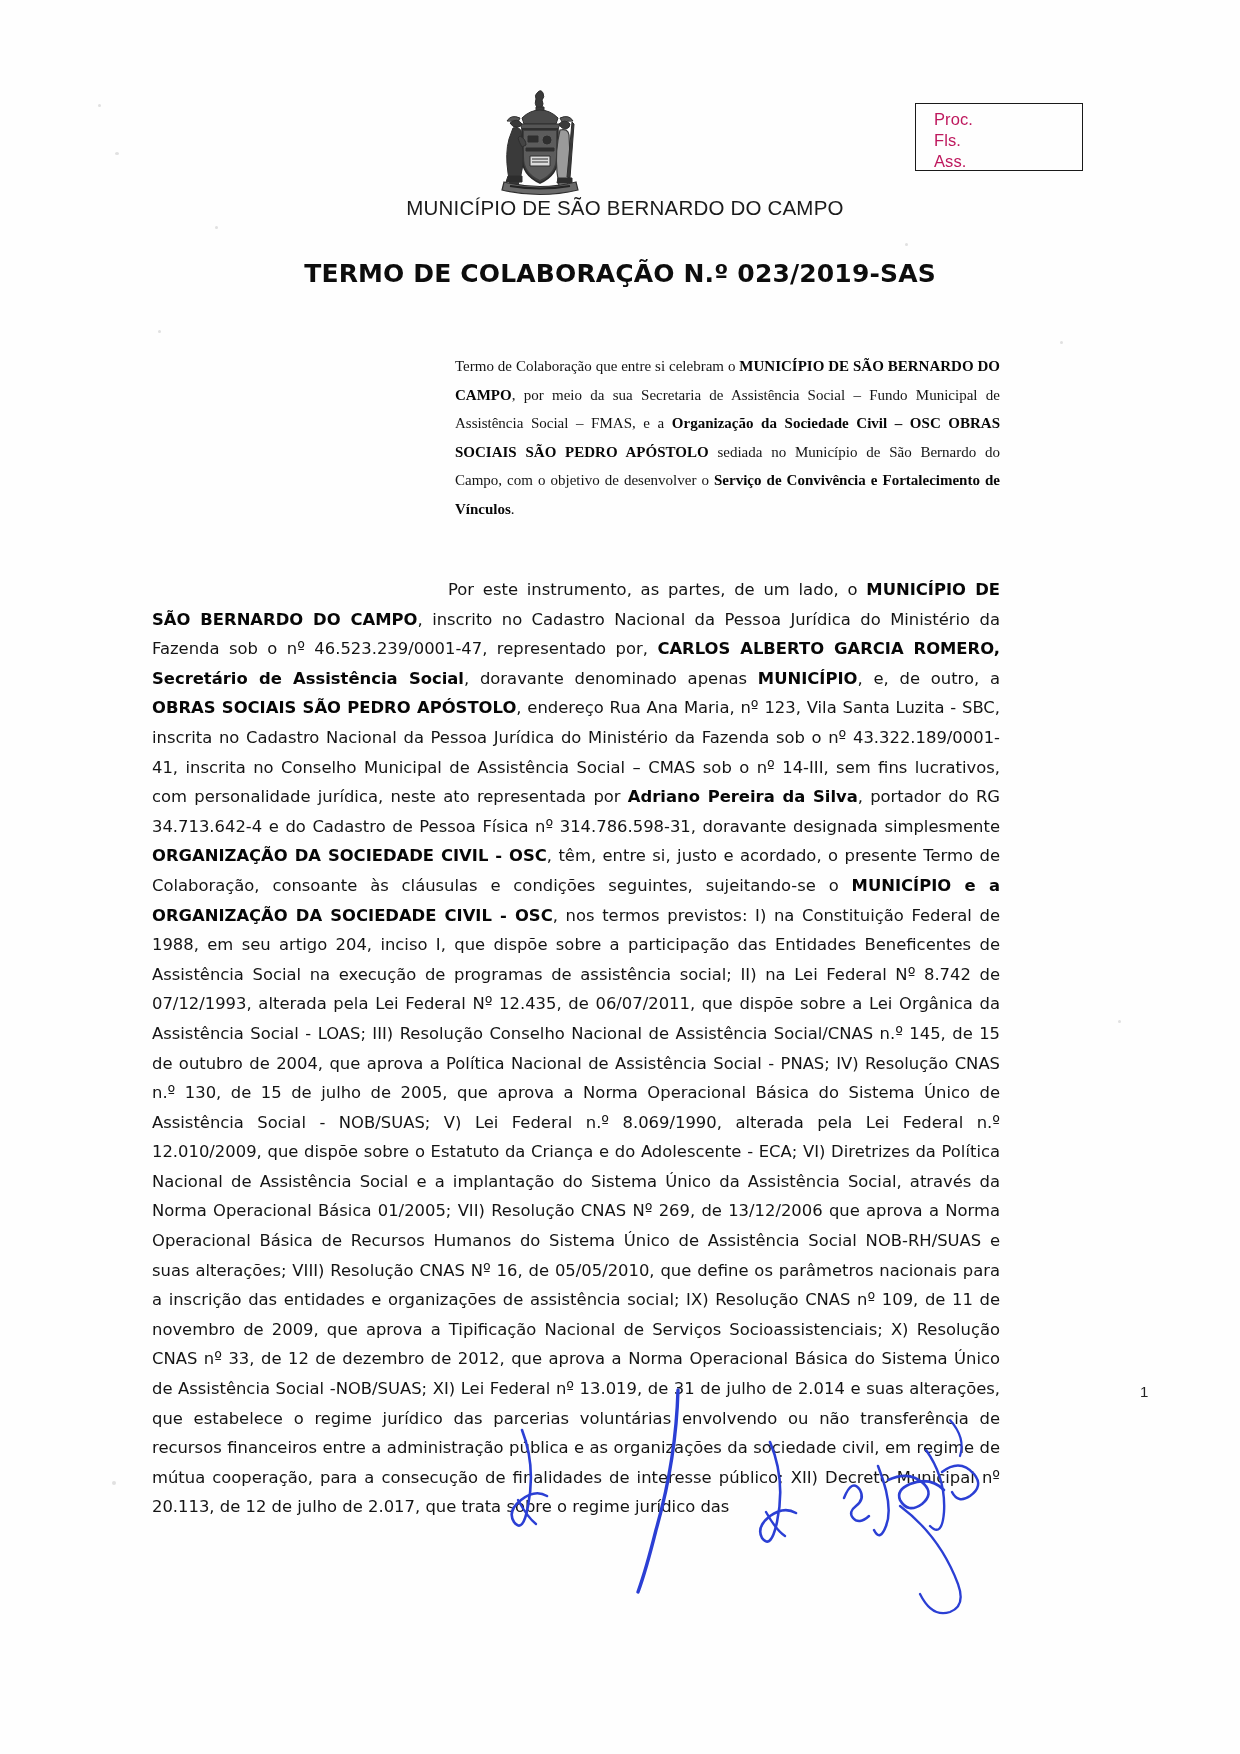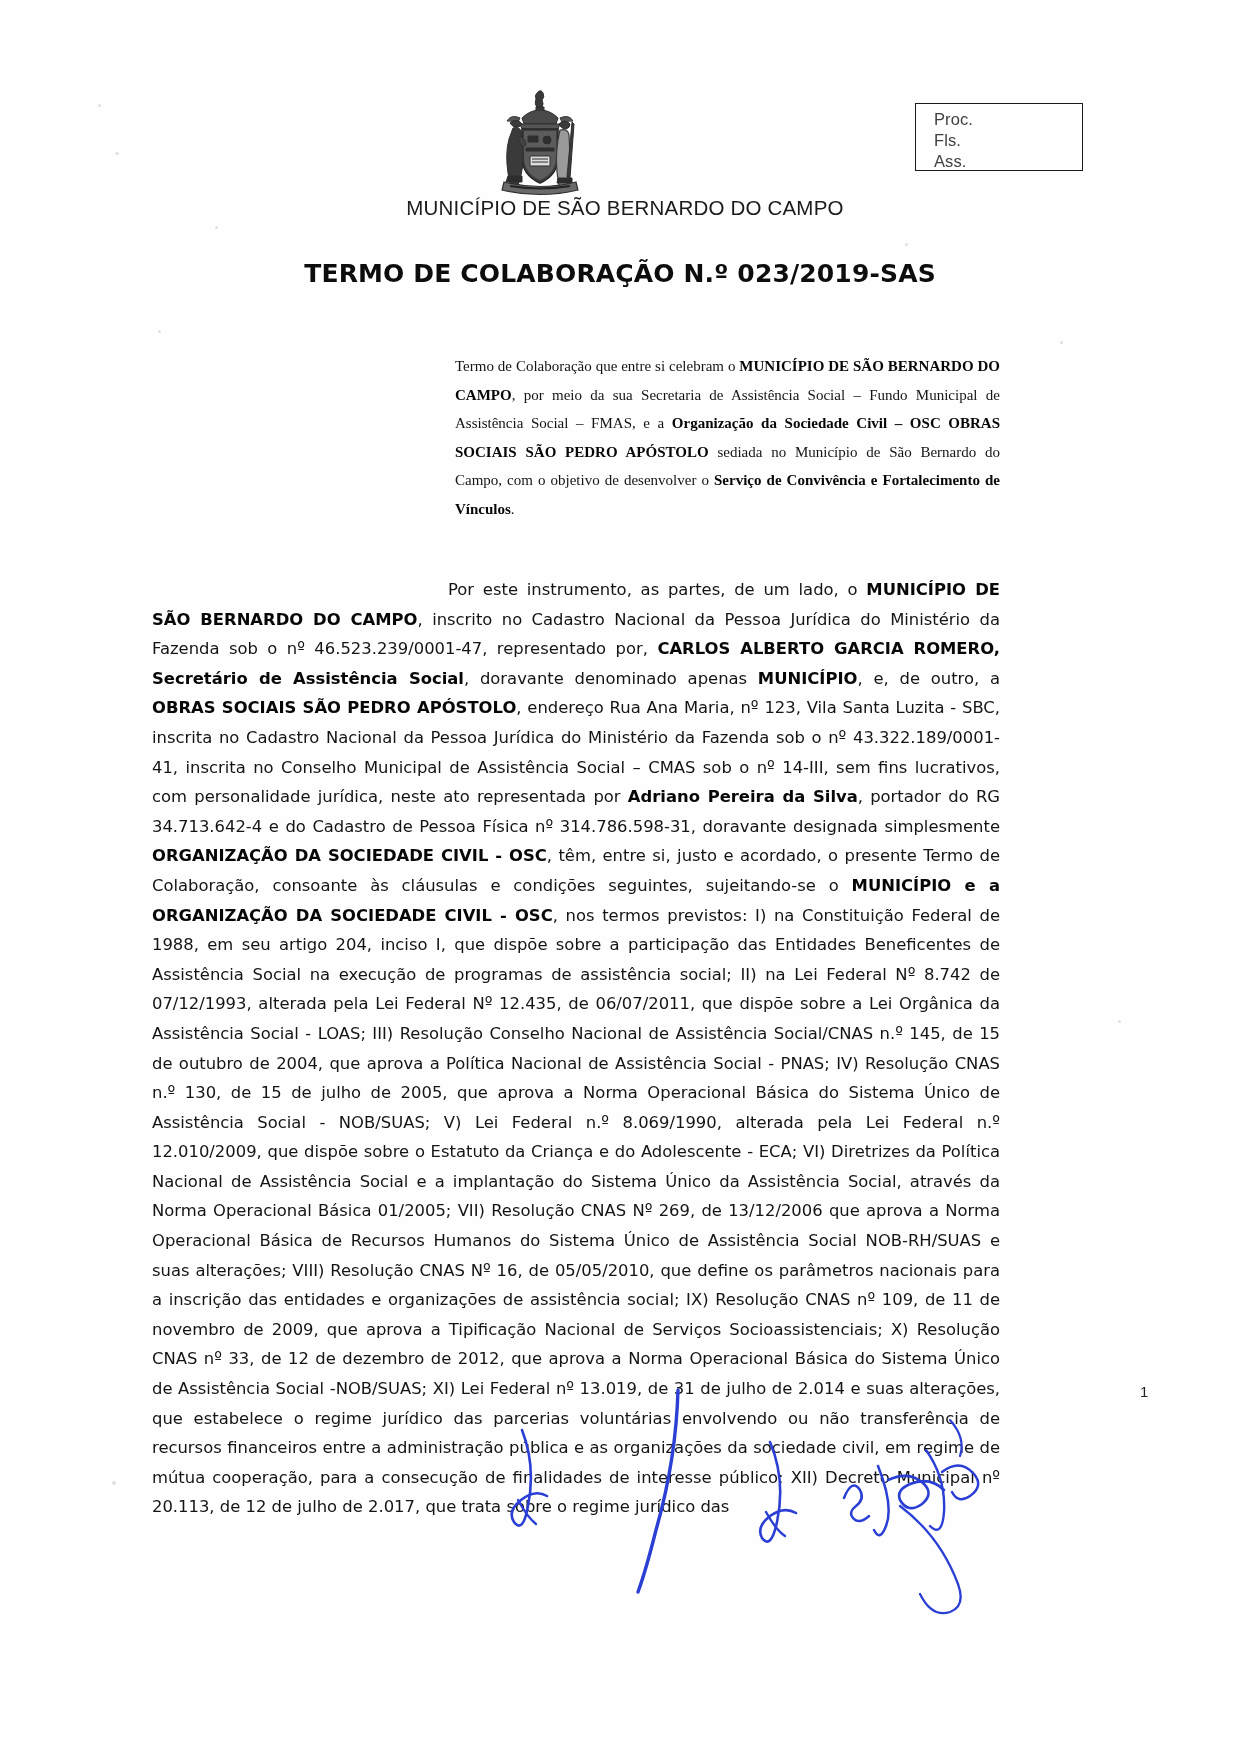--- a/index.html
+++ b/index.html
@@ -39,21 +39,21 @@
     left: 915px;
     top: 103px;
     width: 168px;
     height: 68px;
     border: 1.6px solid #1a1a1a;
     box-sizing: border-box;
     padding: 5px 0 0 18px;
     font-family: "Liberation Sans", sans-serif;
     font-size: 16.5px;
     line-height: 21px;
-    color: #404040;
+    color: #be185d;
     letter-spacing: .1px;
   }
   .stamp-box div { white-space: nowrap; }
 
   
   .crest {
     position: absolute;
     left: 486px;
     top: 88px;
     width: 108px;

